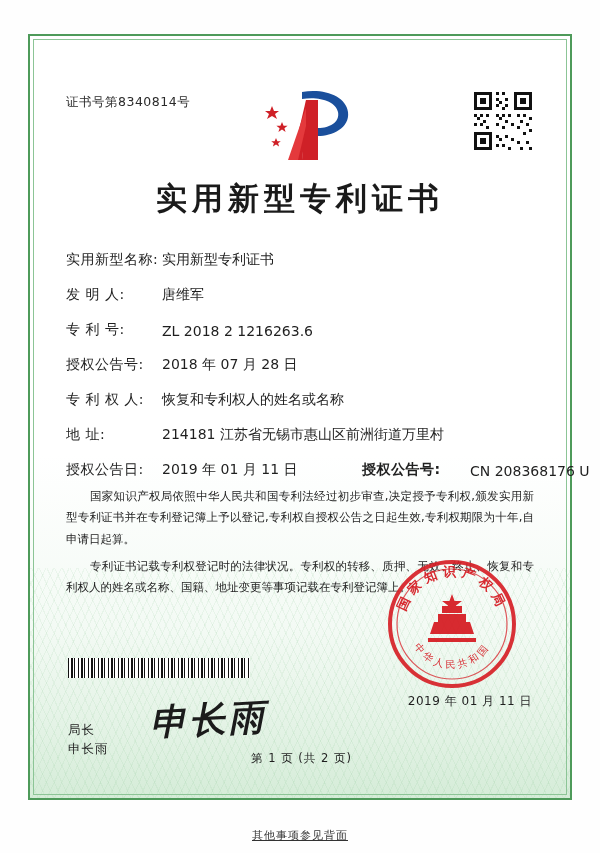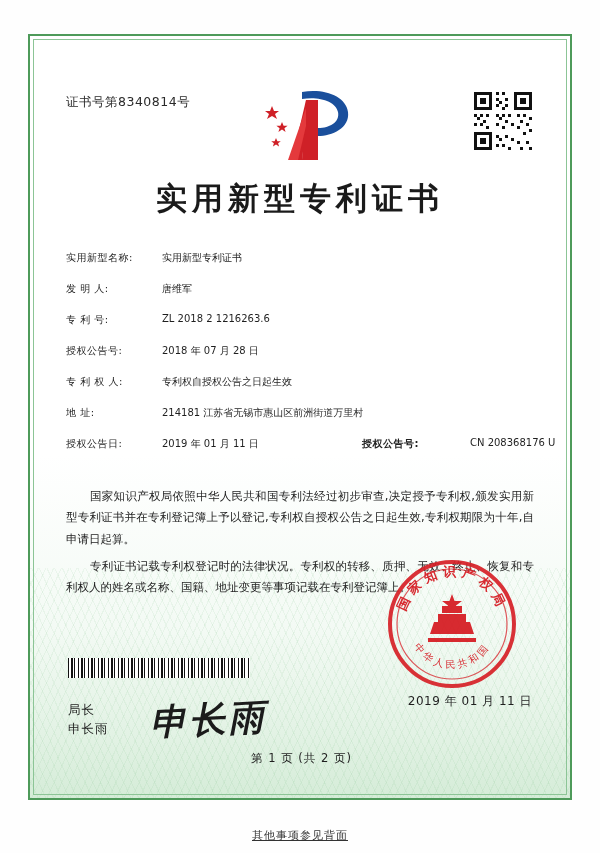--- a/index.html
+++ b/index.html
@@ -90,23 +90,23 @@
   }
 
   .fields {
     position: absolute;
     left: 36px;
     top: 215px;
     right: 36px;
   }
   .field {
     display: flex;
-    align-items: flex-start;
+    align-items: flex-end;
     margin-bottom: 17px;
-    font-size: 10px;
+    font-size: 14px;
     color: #1f1f1f;
     white-space: nowrap;
   }
   .f-label {
     width: 96px;
     flex: 0 0 96px;
     letter-spacing: 0.5px;
   }
   .f-value {
     flex: 1 1 auto;
@@ -153,21 +153,21 @@
       #111 3px, #111 5px,
       #fff 5px, #fff 6px,
       #111 6px, #111 7px,
       #fff 7px, #fff 10px
     );
   }
 
   .signature-block {
     position: absolute;
     left: 38px;
-    top: 664px;
+    top: 684px;
     font-size: 12.5px;
     color: #1f1f1f;
     line-height: 1.55;
     letter-spacing: 1px;
   }
   .signature-script {
     position: absolute;
     left: 120px;
     top: 660px;
     font-family: "DejaVu Serif", "Liberation Serif", serif;
@@ -321,21 +321,21 @@
       <div class="field">
         <span class="f-label">专 利 号:</span>
         <span class="f-value">ZL 2018 2 1216263.6</span>
       </div>
       <div class="field">
         <span class="f-label">授权公告号:</span>
         <span class="f-value">2018 年 07 月 28 日</span>
       </div>
       <div class="field">
         <span class="f-label">专 利 权 人:</span>
-        <span class="f-value">专利权自授权公告之日起生效</span>
+        <span class="f-value">恢复和专利权人的姓名或名称</span>
       </div>
       <div class="field">
         <span class="f-label">地 址:</span>
         <span class="f-value">214181 江苏省无锡市惠山区前洲街道万里村</span>
       </div>
       <div class="field split">
         <span class="f-label">授权公告日:</span>
         <span class="f-value">2019 年 01 月 11 日</span>
         <span class="f-label2">授权公告号:</span>
         <span class="f-value2">CN 208368176 U</span>

